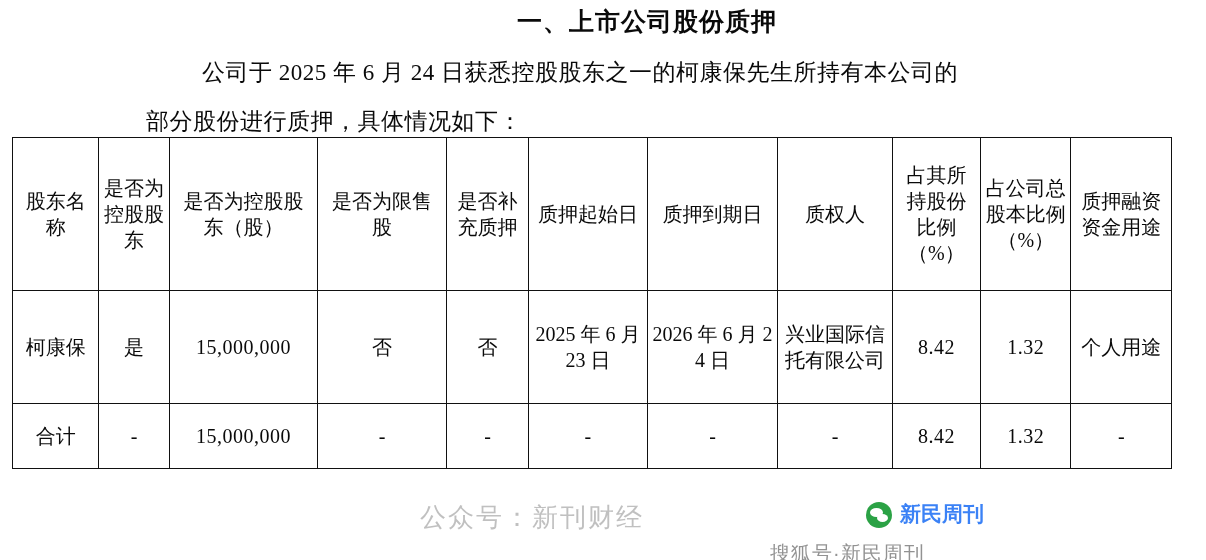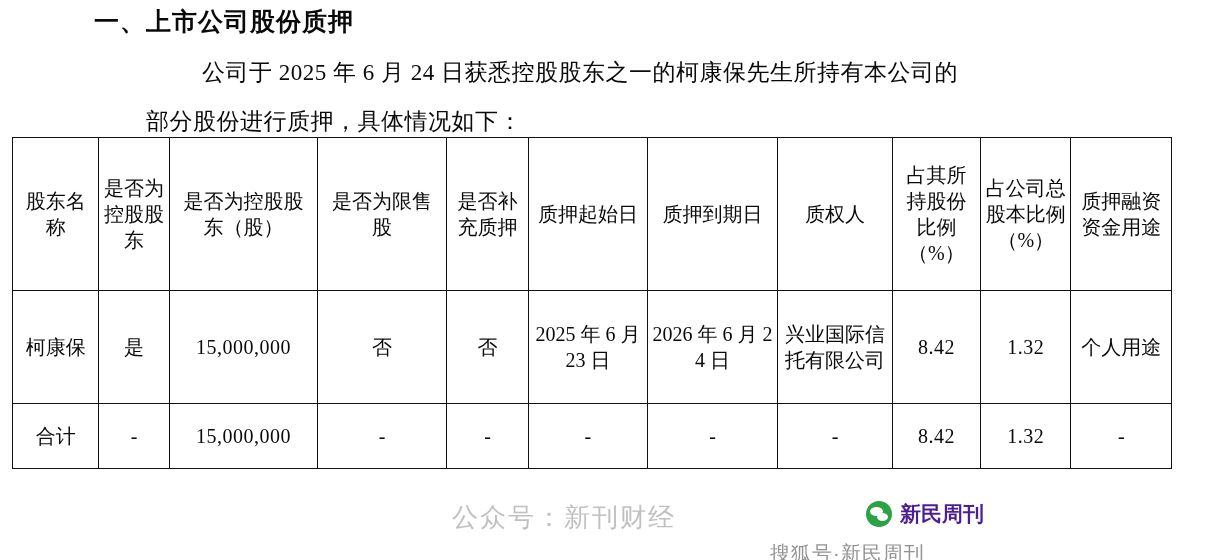--- a/index.html
+++ b/index.html
@@ -22,20 +22,21 @@
   }
   .doc-body {
     padding: 0 6px 0 6px;
   }
   .heading {
     font-size: 25px;
     font-weight: bold;
     letter-spacing: 1px;
     margin: 6px 0 0 88px;
     line-height: 1.3;
+    text-align: center;
   }
   .para {
     font-size: 23px;
     line-height: 1.35;
     margin: 18px 0 0 0;
     padding-left: 196px;
     letter-spacing: 0.5px;
   }
   .para.indent2 {
     padding-left: 140px;
@@ -97,37 +98,36 @@
     pointer-events: none;
     color: rgba(120,120,120,0.55);
     font-family: "Liberation Sans", sans-serif;
   }
   .wm-center {
     left: 420px;
     top: 494px;
     font-size: 26px;
     color: rgba(130,130,130,0.5);
     letter-spacing: 2px;
-    margin-left: 32px;
   }
   .wm-sohu {
     left: 770px;
     top: 534px;
     font-size: 20px;
     color: rgba(110,110,110,0.75);
     letter-spacing: 1px;
   }
   .wm-account {
     position: absolute;
     left: 866px;
     top: 494px;
     display: flex;
-    align-items: center;
+    align-items: flex-end;
     gap: 8px;
-    color: #4c1d95;
+    color: #3b82f6;
     font-family: "Liberation Sans", sans-serif;
     font-size: 21px;
     font-weight: bold;
   }
   .wechat-badge {
     width: 26px;
     height: 26px;
     border-radius: 50%;
     background: #2ba245;
     position: relative;

